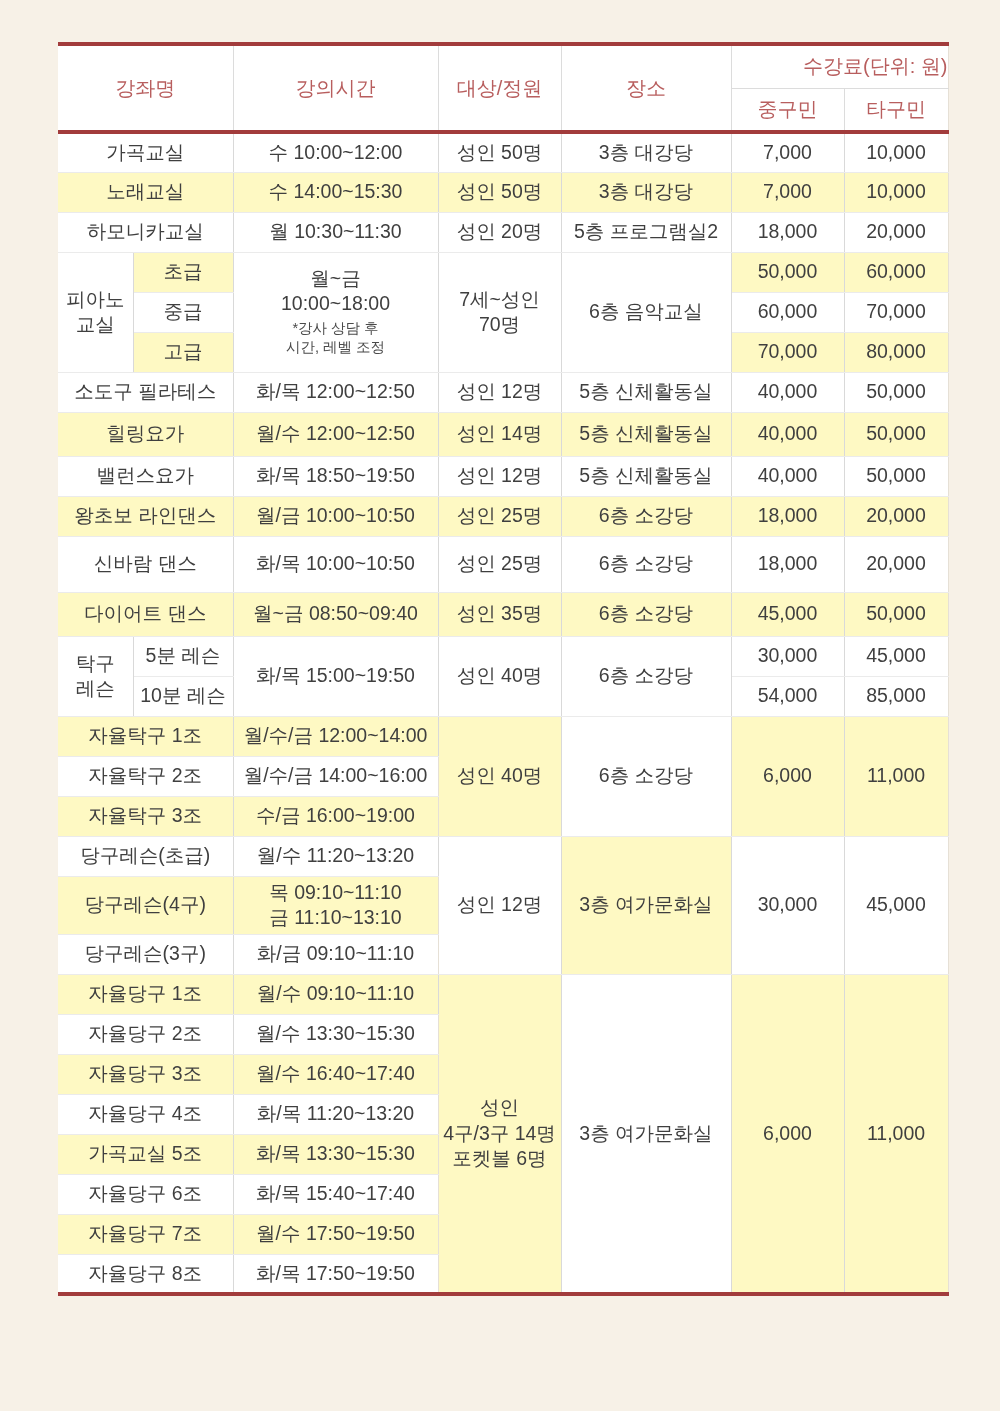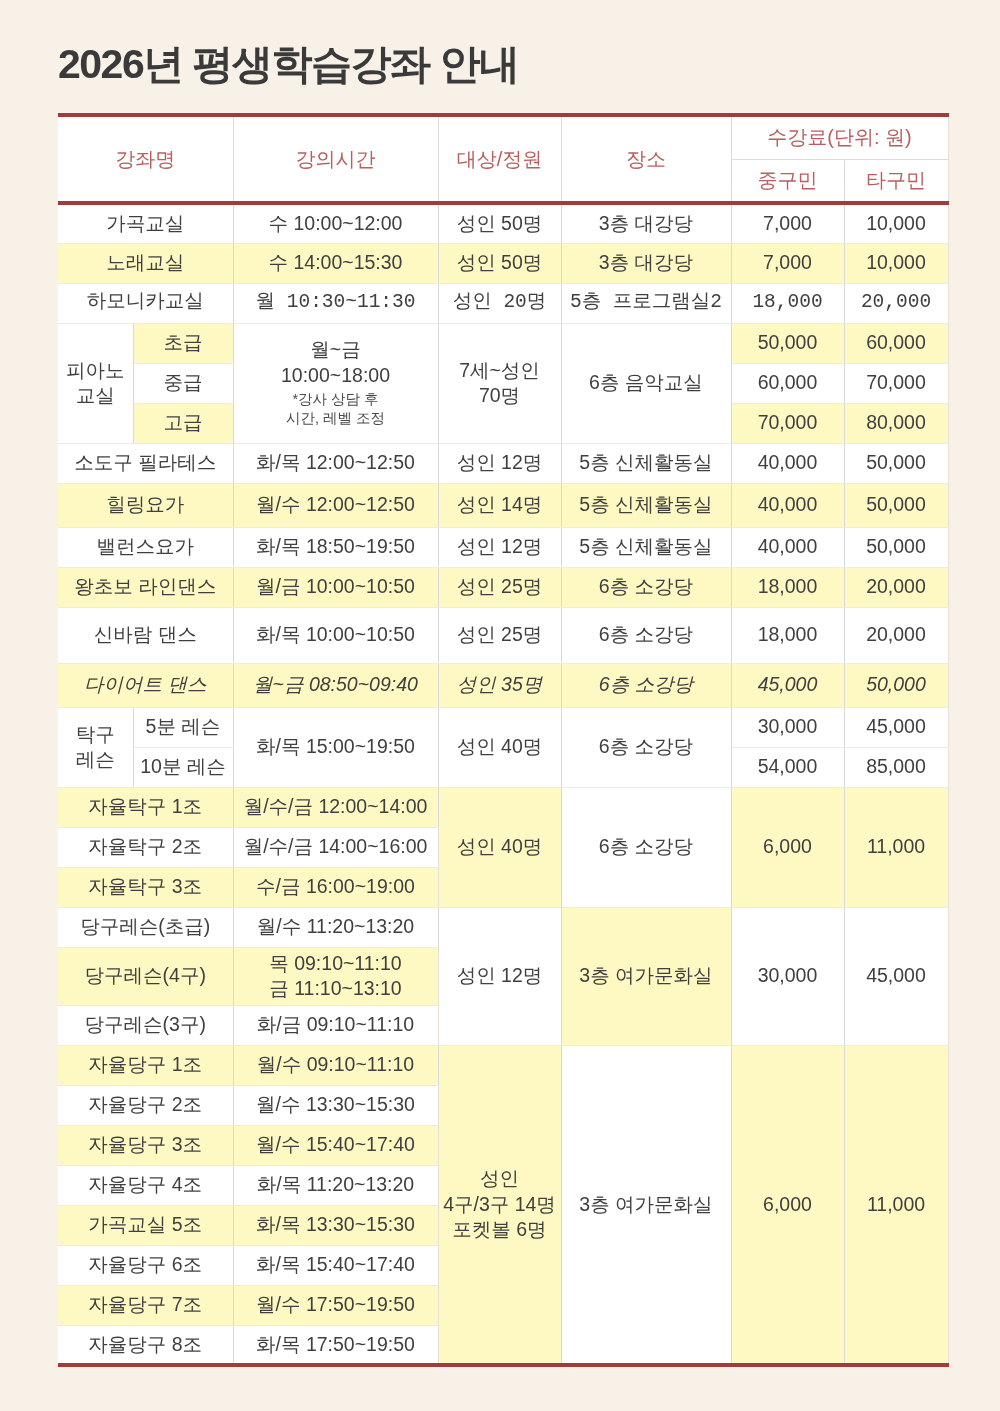--- a/index.html
+++ b/index.html
@@ -40,20 +40,21 @@
     background: #ffffff;
     color: #b85e5e;
     font-weight: 500;
     font-size: 20px;
     border-right: 1px solid #dcdcdc;
     padding: 0;
   }
   thead th:last-child { border-right: 1px solid #e6e0d6; }
   thead th.fee-group {
     border-bottom: 1px solid #dcdcdc;
+    text-align: right;
   }
   td {
     border-right: 1px solid #d9d9d9;
     border-bottom: 1px solid #ebebeb;
     text-align: center;
     vertical-align: middle;
     font-size: 19.5px;
     line-height: 1.3;
     padding: 2px 4px;
     white-space: pre-line;
@@ -67,21 +68,20 @@
     font-size: 14.5px;
     line-height: 1.35;
     margin-top: 2px;
     color: #4a4a4a;
   }
 </style>
 </head>
 <body>
 
 <div class="page">
-  <h1 class="title">2026년 평생학습강좌 안내</h1>
 
   <table class="course-table">
     <colgroup>
       <col style="width:75px">
       <col style="width:100px">
       <col style="width:205px">
       <col style="width:123px">
       <col style="width:170px">
       <col style="width:113px">
       <col style="width:104px">
@@ -109,21 +109,21 @@
           <td class="w"><span>10,000</span></td>
         </tr>
         <tr style="height: 40px;">
           <td colspan="2" class="p"><span>노래교실</span></td>
           <td class="p"><span>수 14:00~15:30</span></td>
           <td class="p"><span>성인 50명</span></td>
           <td class="p"><span>3층 대강당</span></td>
           <td class="p"><span>7,000</span></td>
           <td class="p"><span>10,000</span></td>
         </tr>
-        <tr style="height: 40px; font-family: Liberation Mono, monospace;">
+        <tr style="height: 40px;">
           <td colspan="2" class="w"><span>하모니카교실</span></td>
           <td class="w"><span>월 10:30~11:30</span></td>
           <td class="w"><span>성인 20명</span></td>
           <td class="w"><span>5층 프로그램실2</span></td>
           <td class="w"><span>18,000</span></td>
           <td class="w"><span>20,000</span></td>
         </tr>
         <tr style="height: 40px;">
           <td rowspan="3" class="w"><span>피아노
 교실</span></td>
@@ -180,21 +180,21 @@
           <td class="p"><span>20,000</span></td>
         </tr>
         <tr style="height: 56px;">
           <td colspan="2" class="w"><span>신바람 댄스</span></td>
           <td class="w"><span>화/목 10:00~10:50</span></td>
           <td class="w"><span>성인 25명</span></td>
           <td class="w"><span>6층 소강당</span></td>
           <td class="w"><span>18,000</span></td>
           <td class="w"><span>20,000</span></td>
         </tr>
-        <tr style="height: 44px; font-style: italic;">
+        <tr style="height: 44px;">
           <td colspan="2" class="p"><span>다이어트 댄스</span></td>
           <td class="p"><span>월~금 08:50~09:40</span></td>
           <td class="p"><span>성인 35명</span></td>
           <td class="p"><span>6층 소강당</span></td>
           <td class="p"><span>45,000</span></td>
           <td class="p"><span>50,000</span></td>
         </tr>
         <tr style="height: 40px;">
           <td rowspan="2" class="w"><span>탁구
 레슨</span></td>
@@ -252,21 +252,21 @@
           <td rowspan="8" class="w"><span>3층 여가문화실</span></td>
           <td rowspan="8" class="p"><span>6,000</span></td>
           <td rowspan="8" class="p"><span>11,000</span></td>
         </tr>
         <tr style="height: 40px;">
           <td colspan="2" class="w"><span>자율당구 2조</span></td>
           <td class="w"><span>월/수 13:30~15:30</span></td>
         </tr>
         <tr style="height: 40px;">
           <td colspan="2" class="p"><span>자율당구 3조</span></td>
-          <td class="p"><span>월/수 15:40~17:40</span></td>
+          <td class="p"><span>월/수 16:40~17:40</span></td>
         </tr>
         <tr style="height: 40px;">
           <td colspan="2" class="w"><span>자율당구 4조</span></td>
           <td class="w"><span>화/목 11:20~13:20</span></td>
         </tr>
         <tr style="height: 40px;">
           <td colspan="2" class="p"><span>가곡교실 5조</span></td>
           <td class="p"><span>화/목 13:30~15:30</span></td>
         </tr>
         <tr style="height: 40px;">

